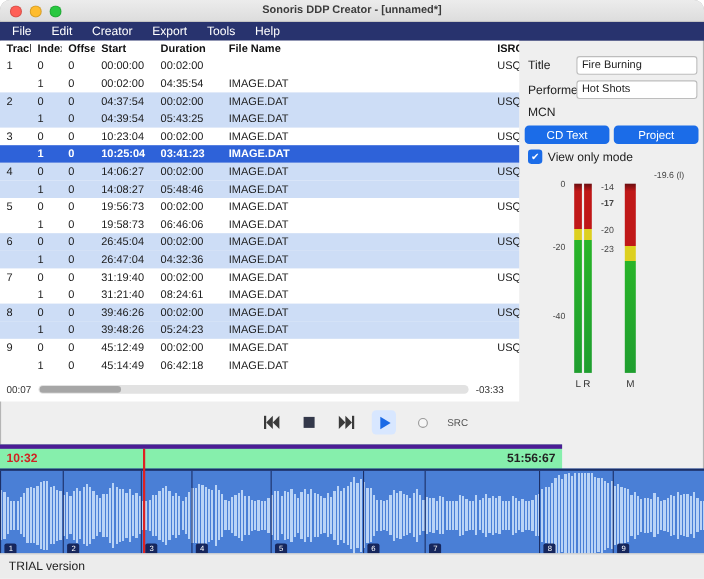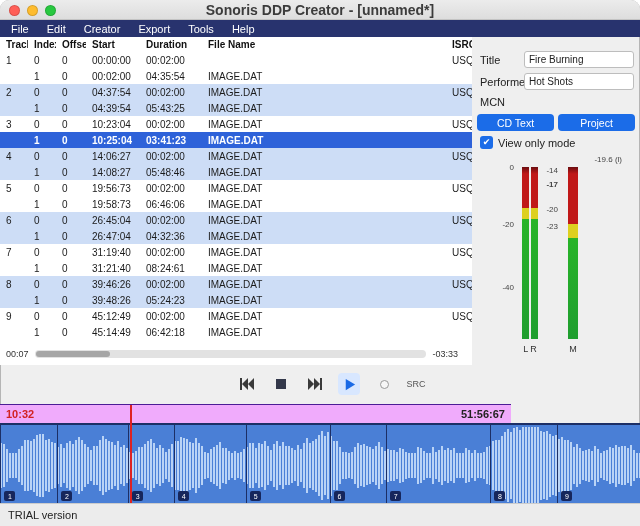--- a/index.html
+++ b/index.html
@@ -8,21 +8,21 @@
   .window { position:relative; width:640px; height:526px; background:#efefef; overflow:hidden;
             border-radius:9px 9px 0 0; box-shadow:0 0 0 1px #b5b5b5 inset; }
 
   
   .titlebar { position:absolute; top:0; left:0; right:0; height:20px;
               background:linear-gradient(#ececec,#dddddd); border-bottom:1px solid #c3c3c3;
               display:flex; align-items:center; }
   .lights { position:absolute; left:9px; top:5px; display:flex; gap:7px; }
   .light { width:11px; height:11px; border-radius:50%; border:1px solid rgba(0,0,0,.15); }
   .light.red { background:#ff5f57; } .light.yellow { background:#febc2e; } .light.green { background:#28c840; }
-  .win-title { width:100%; text-align:center; font-size:14px; font-weight:bold; color:#3c3c3c; }
+  .win-title { width:100%; text-align:center; font-size:10px; font-weight:bold; color:#3c3c3c; }
 
   
   .menubar { position:absolute; top:20px; left:0; right:0; height:17px;
              background:var(--menubar,#28336e); display:flex; align-items:center; padding-left:2px;text-align:right; }
   .menu-item { color:#fff; font-size:11px; padding:0 9px; height:100%; display:flex; align-items:center; cursor:default; }
 
   
   .table-area { position:absolute; left:0; top:37px; width:472px; height:328px; background:#fff; }
   .thead, .trow { display:grid; grid-template-columns:28px 28px 30px 54px 62px 244px 26px; align-items:center; }
   .thead { height:15px; font-size:10px; font-weight:bold; color:#111; }
@@ -65,21 +65,21 @@
   
   .transport { position:absolute; top:365px; left:0; width:640px; height:38px;
                display:flex; align-items:center; justify-content:center; gap:12px; padding-left:22px; }
   .t-btn { width:22px; height:22px; background:none; border:none; display:flex; align-items:center; justify-content:center; }
   .t-btn.play { background:#d8e7ff; border-radius:4px; }
   .src { display:flex; align-items:center; gap:17px; margin-left:8px; }
   .src-circle { width:9px; height:9px; border-radius:50%; border:1px solid #999; background:#f6f6f6; }
   .src-label { font-size:9px; color:#555; }
 
   
-  .wave-section { position:absolute; top:404px; left:0; width:511px; height:99px; border-top:1px solid #4c1d95; background:#f0abfc; }
+  .wave-section { position:absolute; top:404px; left:0; width:511px; height:99px; border-top:4px solid #4c1d95; background:#86efac; }
   .pos-time { position:absolute; left:6px; top:3px; font-size:11px; font-weight:bold; color:#d12222; }
   .total-time { position:absolute; right:6px; top:3px; font-size:11px; font-weight:bold; color:#222; }
   .waveform { position:absolute; top:18px; left:0; width:640px; height:81px;
               background:var(--waveform-bg,#4a7fd6); border-top:2px solid #1c2f66; overflow:hidden; }
   .boundary { position:absolute; top:0; bottom:0; width:1px; background:#1c2f66; }
   .badge { position:absolute; bottom:3px; width:11px; height:10px; background:#16265c; color:#fff; font-size:7px;
            border-radius:2px; display:flex; align-items:center; justify-content:center; }
   .playhead { position:absolute; top:0; height:99px; width:2px; background:var(--playhead,#dd2222); }
 
   

